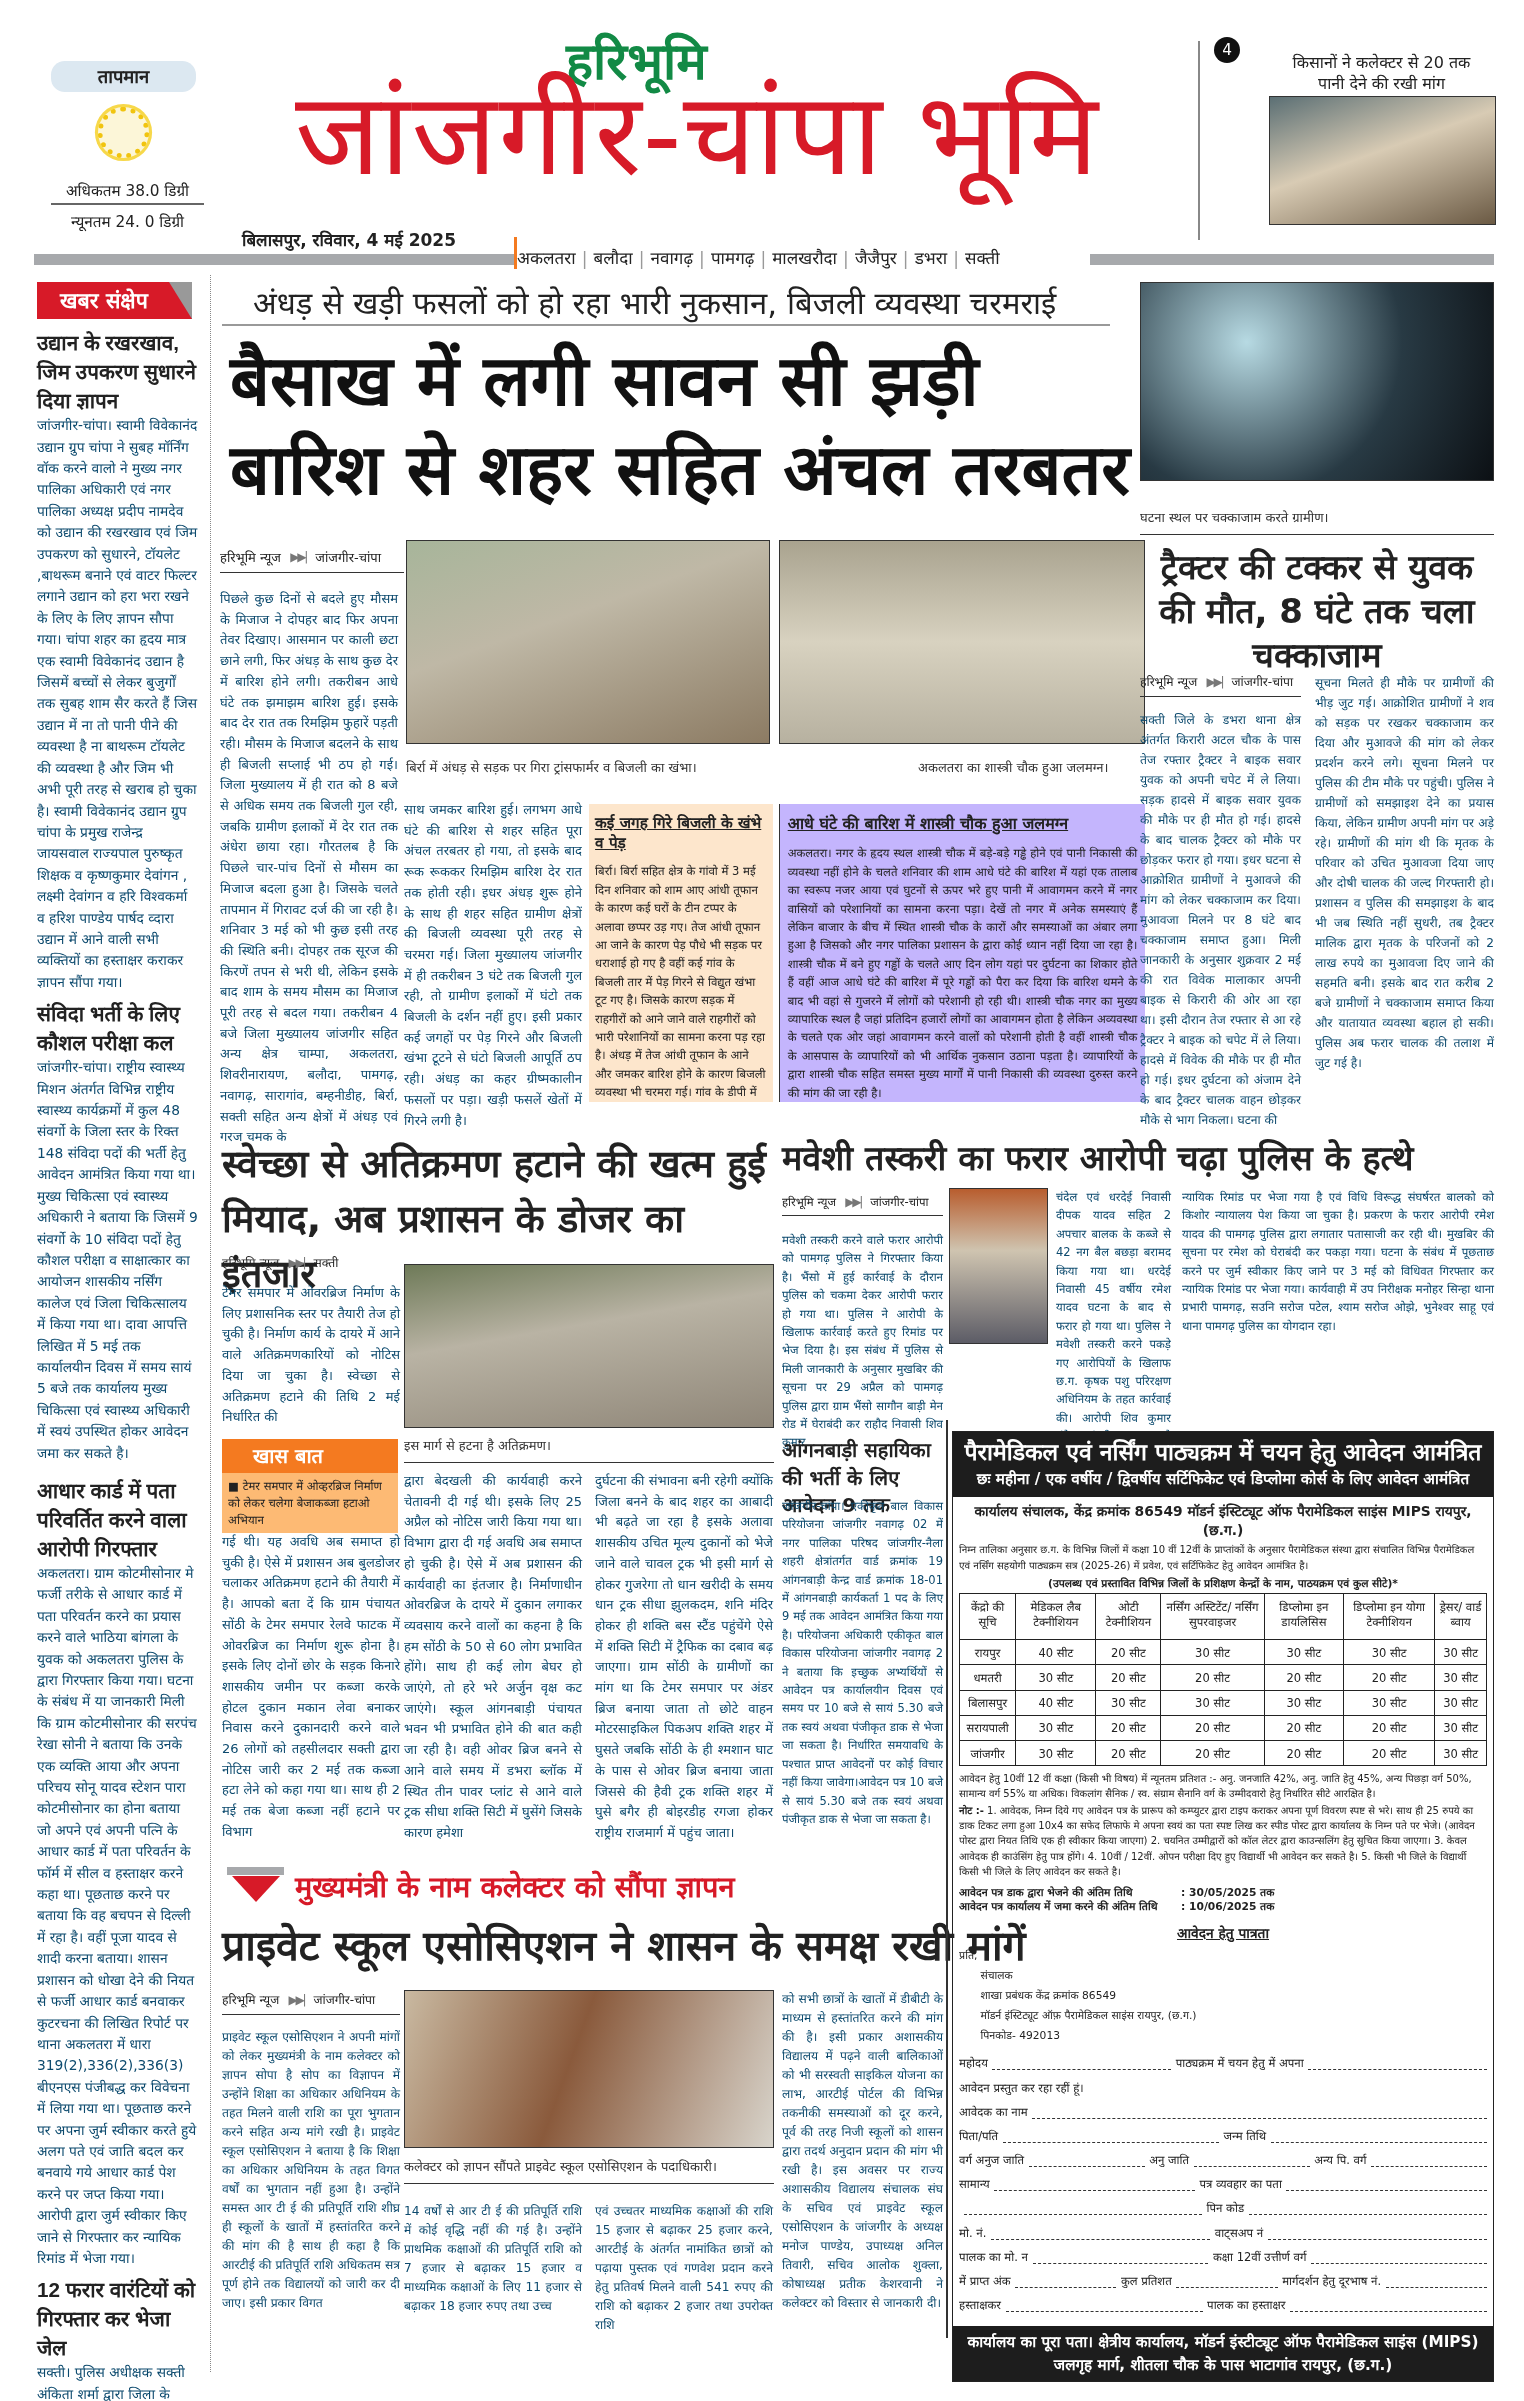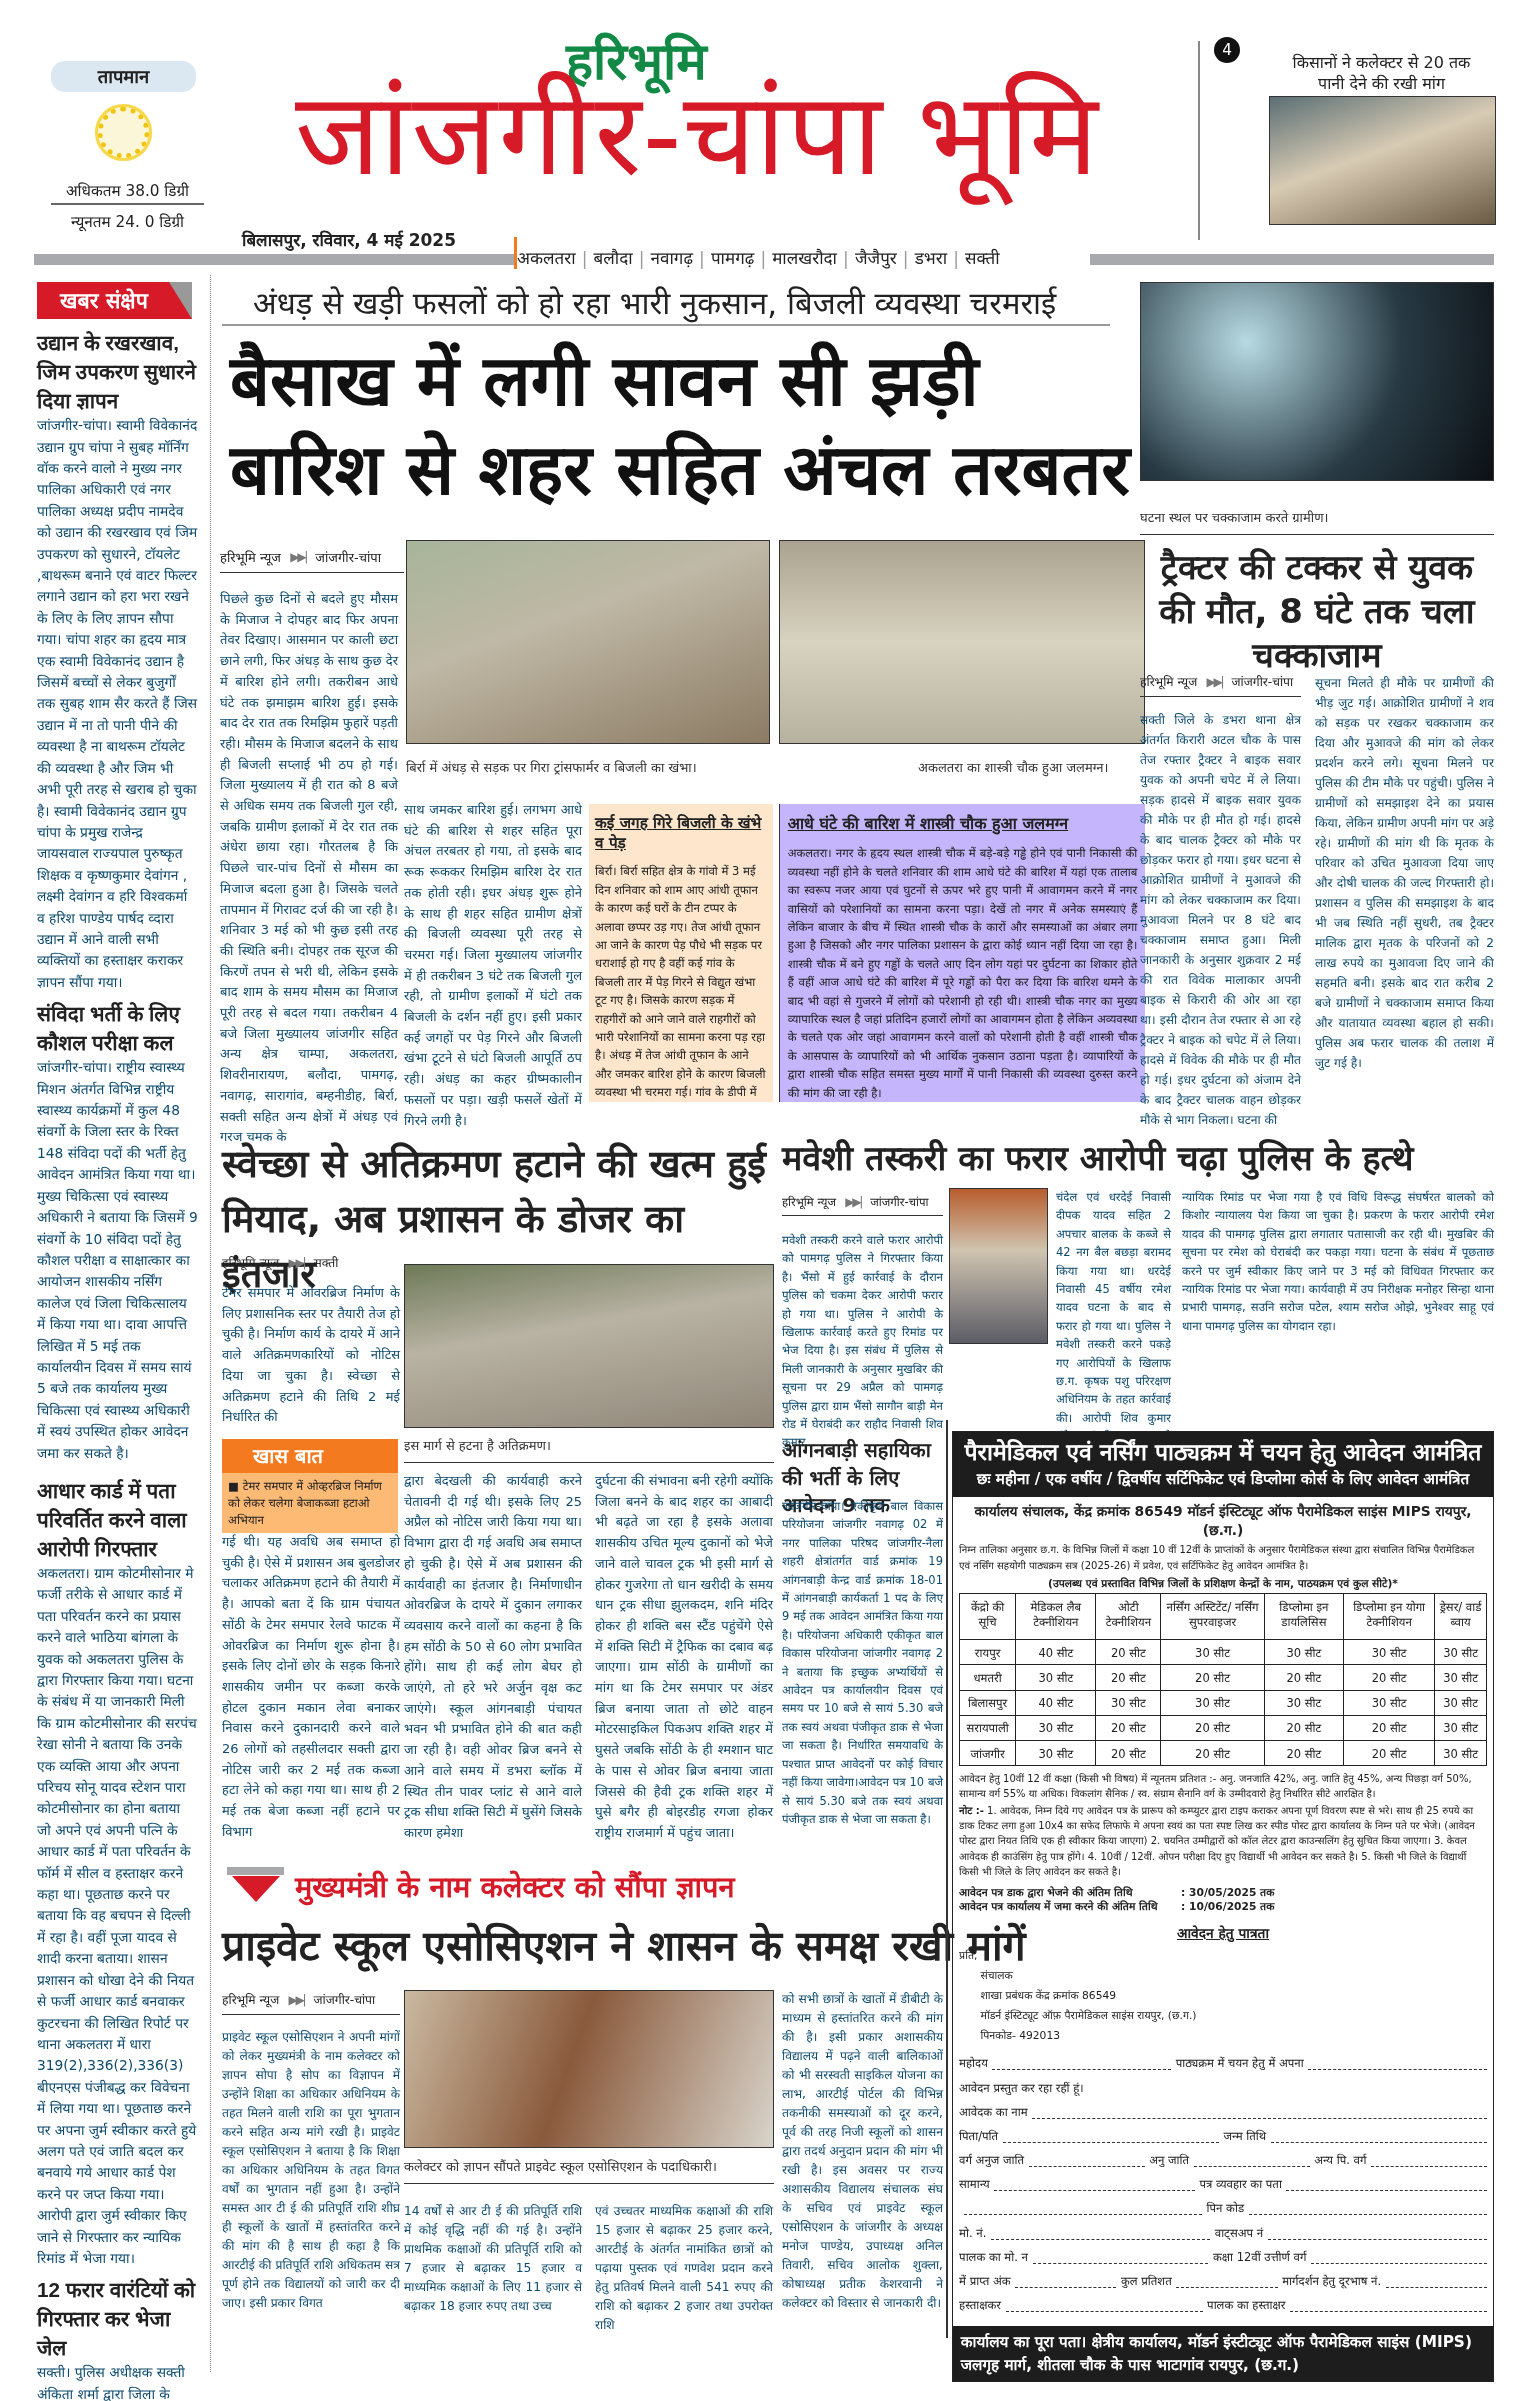--- a/index.html
+++ b/index.html
@@ -309,15 +309,15 @@
           <span class="ln"></span>
         </div>
         <div class="formline">
           <span>हस्ताक्षकर</span>
           <span class="ln"></span>
           <span>पालक का हस्ताक्षर</span>
           <span class="ln"></span>
         </div>
       </div>
   </div>
-  <div style="background:#1d1d1d;color:#fff;font-size:15.3px;font-weight:bold;line-height:23px;padding:4.6px 7.7px">कार्यालय का पूरा पता। क्षेत्रीय कार्यालय, मॉडर्न इंस्टीट्यूट ऑफ पैरामेडिकल साइंस (MIPS) जलगृह मार्ग, शीतला चौक के पास भाटागांव रायपुर, (छ.ग.)</div>
+  <div style="background:#1d1d1d;color:#fff;text-align:center;font-size:15.3px;font-weight:bold;line-height:23px;padding:4.6px 7.7px">कार्यालय का पूरा पता। क्षेत्रीय कार्यालय, मॉडर्न इंस्टीट्यूट ऑफ पैरामेडिकल साइंस (MIPS) जलगृह मार्ग, शीतला चौक के पास भाटागांव रायपुर, (छ.ग.)</div>
 </div>
 
 
 </body></html>

